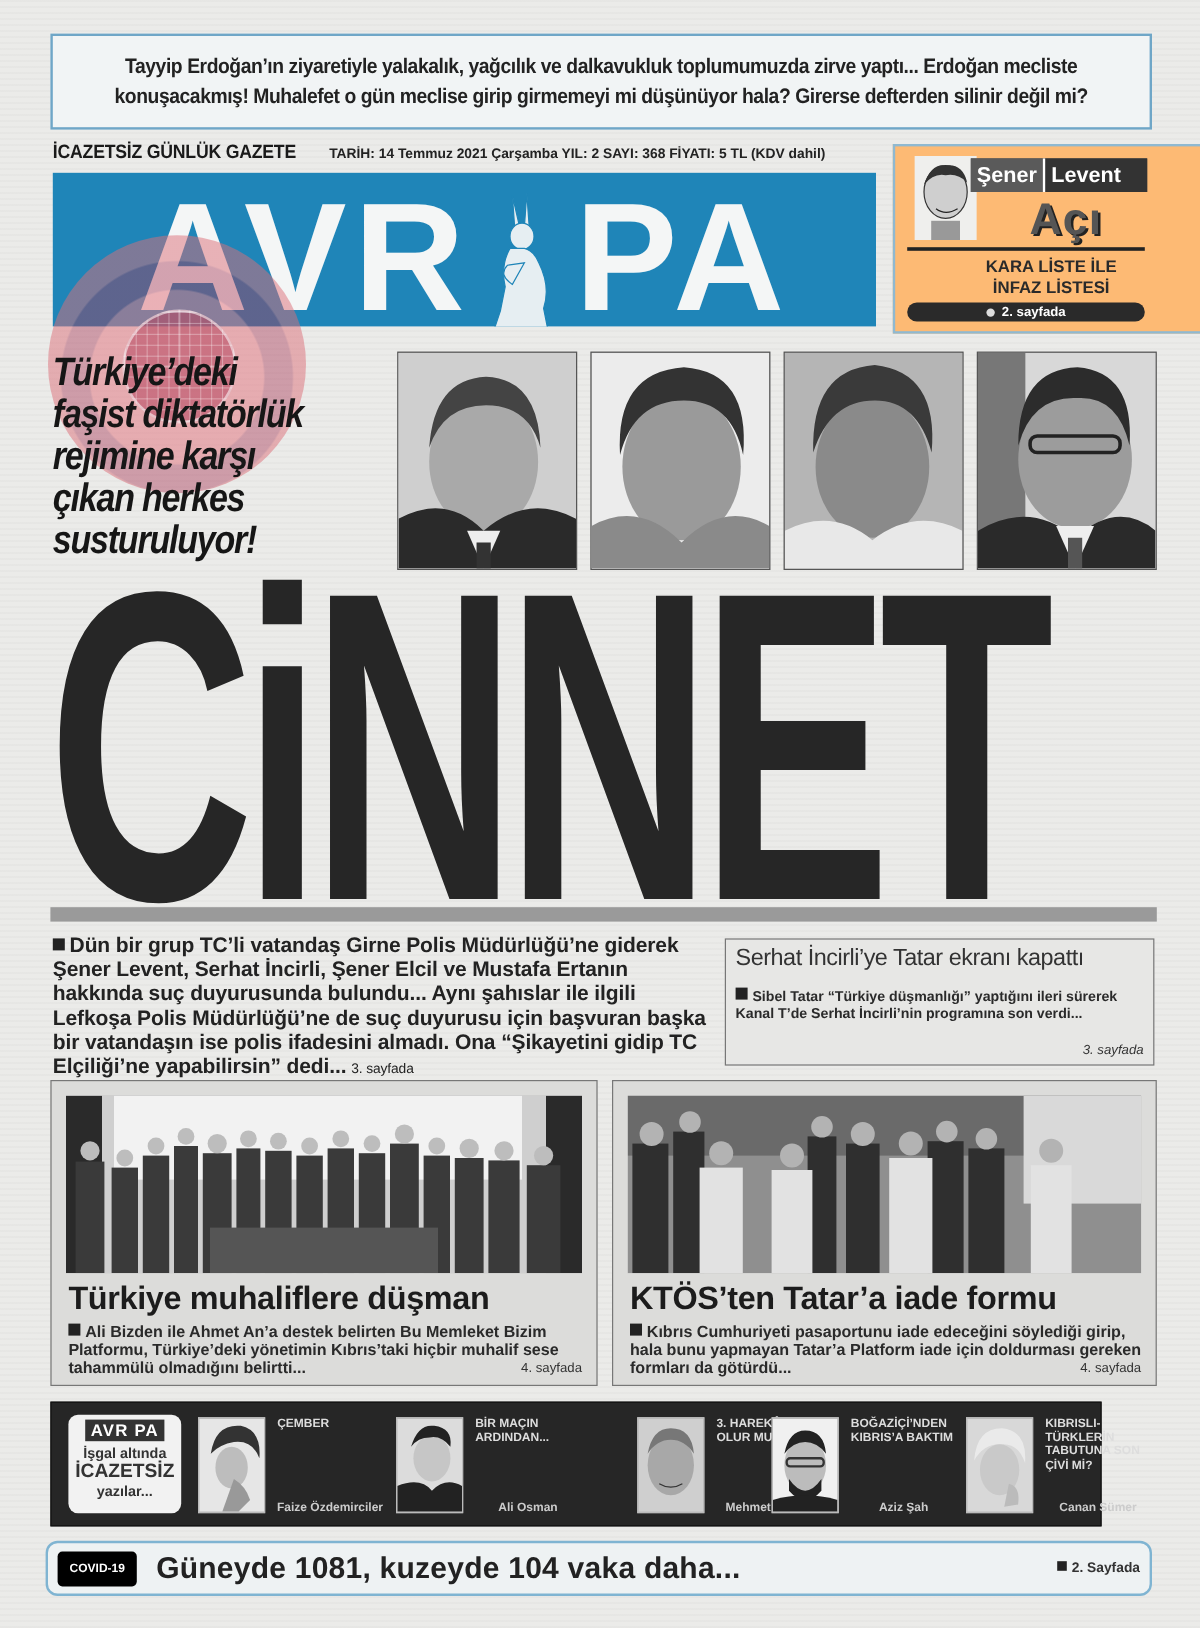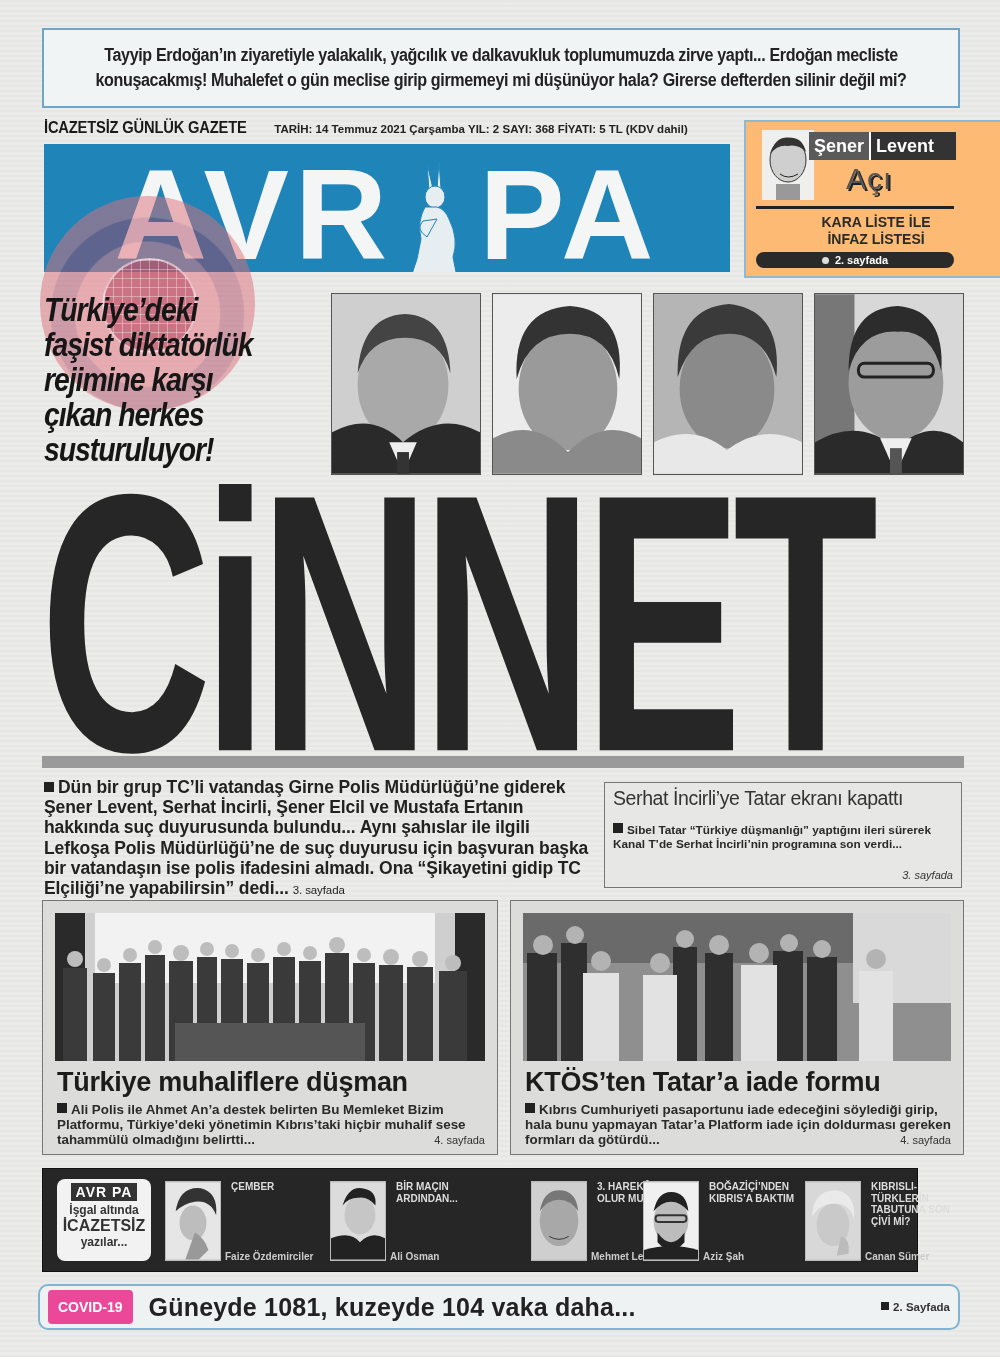--- a/index.html
+++ b/index.html
@@ -74,21 +74,21 @@
   }
   .column-box .portrait { position: absolute; left: 16px; top: 8px; width: 52px; height: 70px; }
   .column-box .name-bar {
     position: absolute; left: 63px; top: 10px; width: 147px; height: 28px;
     background: #4b4b4b; display: flex; align-items: center; gap: 0;
     font-weight: bold; font-size: 18px; color: #fff;
   }
   .name-bar .first { background: #5a5a5a; padding: 0 5px; height: 100%; display: flex; align-items: center; }
   .name-bar .last { background: #333; padding: 0 5px; height: 100%; display: flex; align-items: center; border-left: 2px solid #fff; flex: 1; }
   .column-box .aci {
-    position: absolute; left: 100px; top: 40px; font-weight: normal; font-size: 30px; color: #555;
+    position: absolute; left: 112px; top: 40px; font-weight: bold; font-size: 37px; color: #555;
     text-shadow: 2px 2px 0 #222; letter-spacing: 1px;
   }
   .column-box .rule { position: absolute; left: 10px; top: 84px; width: 198px; height: 3px; background: #222; }
   .column-box .col-title {
     position: absolute; left: 0; top: 92px; width: 100%; text-align: center;
     font-weight: bold; font-size: 14px; line-height: 17px; color: #2a2a2a;
   }
   .column-box .page-pill {
     position: absolute; left: 10px; top: 130px; width: 198px; height: 16px;
     background: #2a2a2a; border-radius: 9px; color: #fff; font-size: 11px; font-weight: bold;
@@ -166,29 +166,29 @@
     background: #f2f2f2; border-radius: 8px; text-align: center; padding-top: 4px;
   }
   .strip .brand .mini-logo { display: inline-block; background: #333; color: #fff; font-weight: bold; font-size: 14px; padding: 1px 5px; letter-spacing: 1px; }
   .strip .brand .b1 { font-weight: bold; font-size: 12px; color: #333; margin-top: 2px; }
   .strip .brand .b2 { font-weight: bold; font-size: 16px; color: #333; line-height: 18px; }
   .strip .brand .b3 { font-weight: bold; font-size: 12px; color: #333; }
   .writer { position: absolute; top: 12px; width: 160px; height: 82px; }
   .writer .face { position: absolute; left: 0; top: 0; width: 56px; height: 80px; border: 1px solid #bbb; overflow: hidden; background: #bbb; }
   .writer .face svg { width: 100%; height: 100%; display: block; }
   .writer .title { position: absolute; left: 66px; top: 0; width: 90px; font-weight: bold; font-size: 10px; line-height: 11.5px; color: #ddd; }
-  .writer .author { position: absolute; left: 60px; bottom: 0; width: 100px; font-weight: bold; font-size: 10px; line-height: 12px; color: #ccc; }
+  .writer .author { position: absolute; left: 60px; bottom: 0; width: 100px; text-align: center; font-weight: bold; font-size: 10px; line-height: 12px; color: #ccc; }
 
   
   .covid {
     position: absolute; left: 38px; top: 1284px; width: 922px; height: 46px;
     border: 2px solid #7fb4d2; border-radius: 10px; background: #eef2f3;
     display: flex; align-items: center; padding: 0 8px;
   }
-  .covid .tag { background: #ec4899; color: #fff; font-weight: bold; font-size: 14px; padding: 9px 10px; border-radius: 4px; }
+  .covid .tag { background: #000000; color: #fff; font-weight: bold; font-size: 10px; padding: 9px 10px; border-radius: 4px; }
   .covid .headline-covid { font-weight: bold; font-size: 25px; color: #222; margin-left: 16px; letter-spacing: 0.2px; flex: 1; }
   .covid .ref { font-weight: bold; font-size: 11.5px; color: #333; }
 </style>
 </head>
 <body>
 
 <div class="page-bg"></div>
 
 <div class="top-banner">
   <p>Tayyip Erdoğan’ın ziyaretiyle yalakalık, yağcılık ve dalkavukluk toplumumuzda zirve yaptı... Erdoğan mecliste konuşacakmış! Muhalefet o gün meclise girip girmemeyi mi düşünüyor hala? Girerse defterden silinir değil mi?</p>
@@ -348,21 +348,21 @@
           <circle cx="282" cy="32" r="8"></circle>
           <circle cx="309" cy="42" r="7"></circle>
         <circle cx="336" cy="44" r="8"></circle>
           <circle cx="365" cy="46" r="8"></circle>
           <circle cx="398" cy="50" r="8"></circle>
       </g>
       <rect x="120" y="110" width="190" height="38" fill="#555"></rect>
     </svg>
   </div>
   <h2>Türkiye muhaliflere düşman</h2>
-  <p><span class="sq"></span><span>Ali Polis ile Ahmet An’a destek belirten Bu Memleket Bizim Platformu, Türkiye’deki yönetimin Kıbrıs’taki hiçbir muhalif sese tahammülü olmadığını belirtti...</span></p>
+  <p><span class="sq"></span><span>Ali Bizden ile Ahmet An’a destek belirten Bu Memleket Bizim Platformu, Türkiye’deki yönetimin Kıbrıs’taki hiçbir muhalif sese tahammülü olmadığını belirtti...</span></p>
   <span class="ref">4. sayfada</span>
 </div>
 
 <div class="story" style="left:510px; width:454px;">
   <div class="photo" style="width:428px;">
     <svg viewBox="0 0 428 148" preserveAspectRatio="none">
       <rect width="428" height="148" fill="#8f8f8f"></rect>
       <rect x="0" y="0" width="428" height="50" fill="#6a6a6a"></rect>
       <rect x="330" y="0" width="98" height="90" fill="#d9d9d9"></rect>
       <g fill="#2f2f2f">

